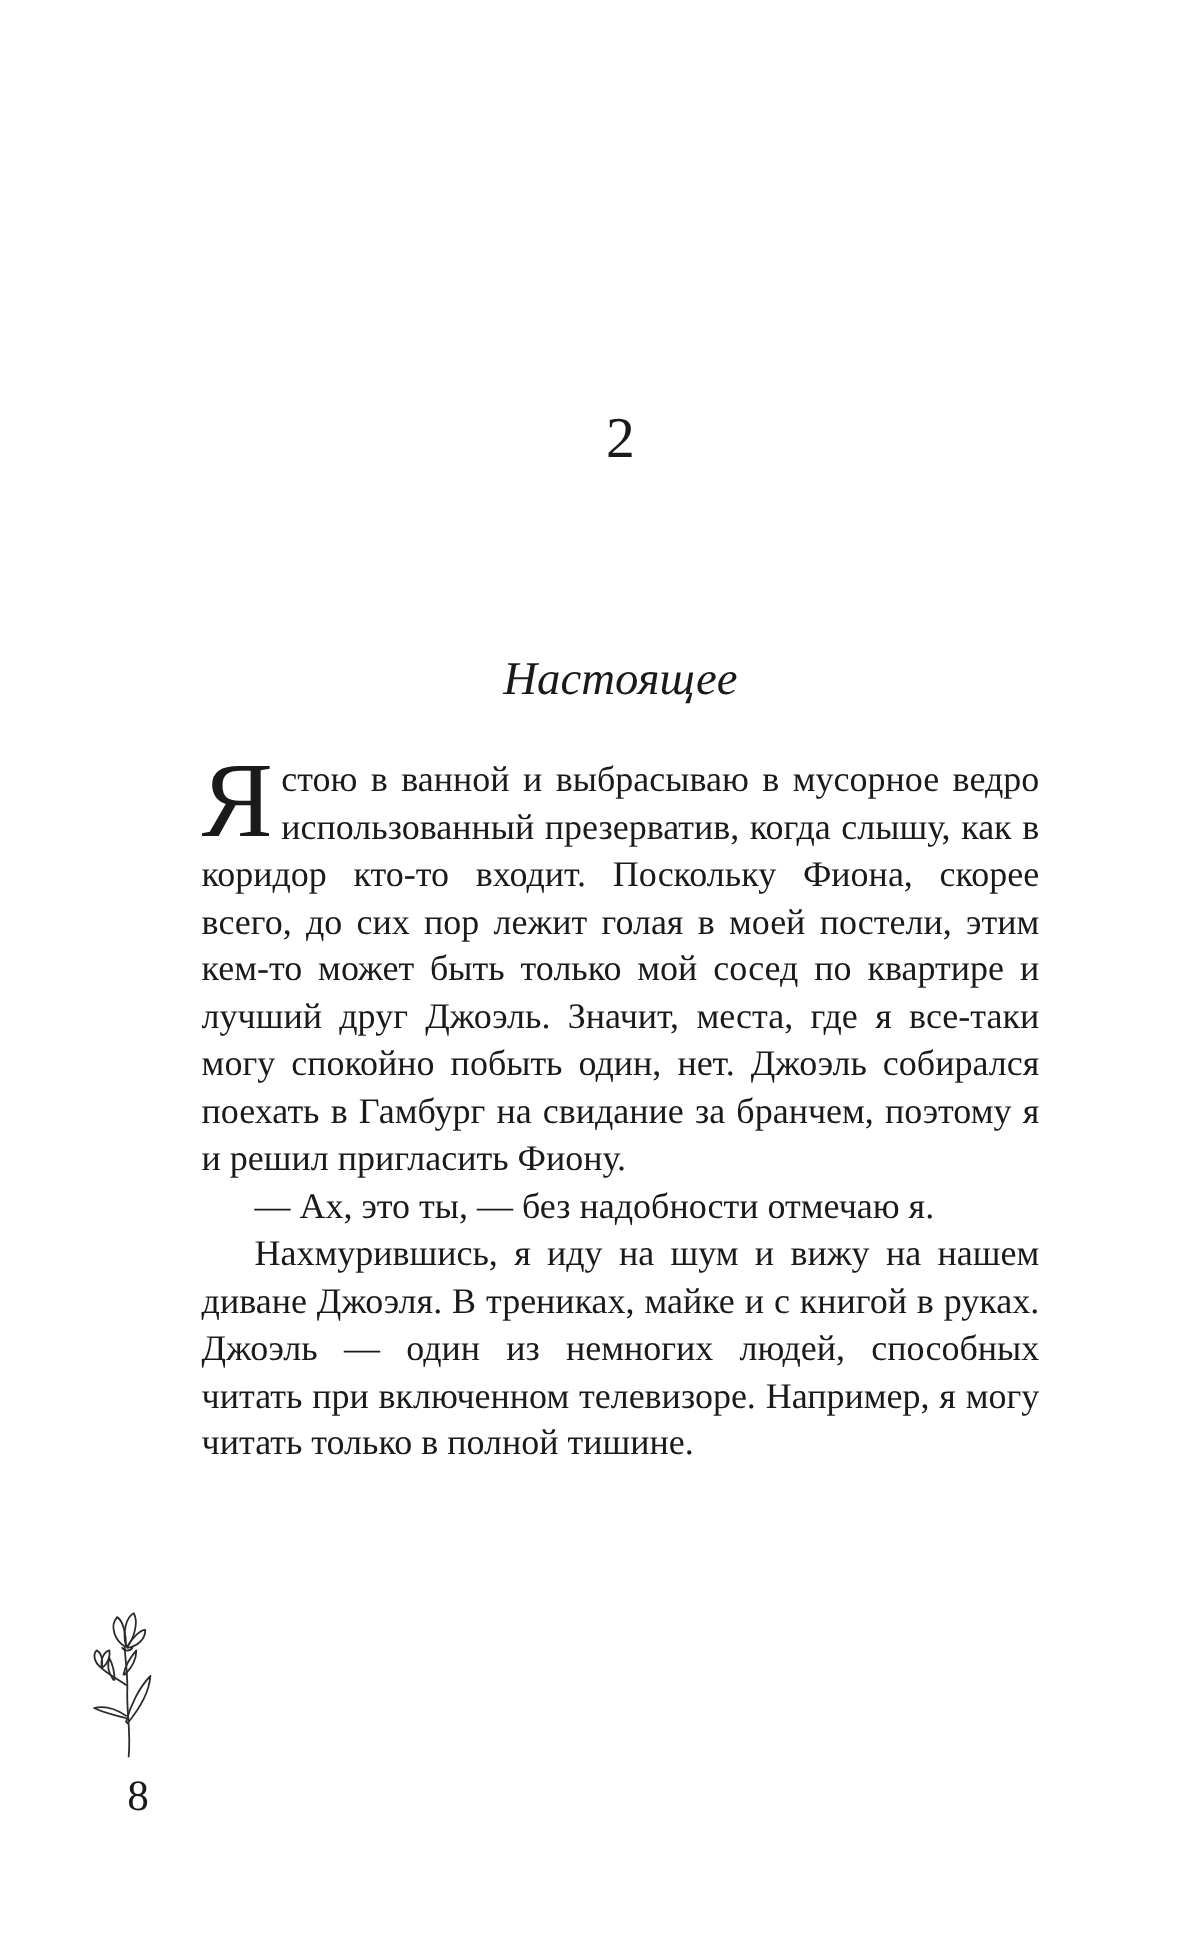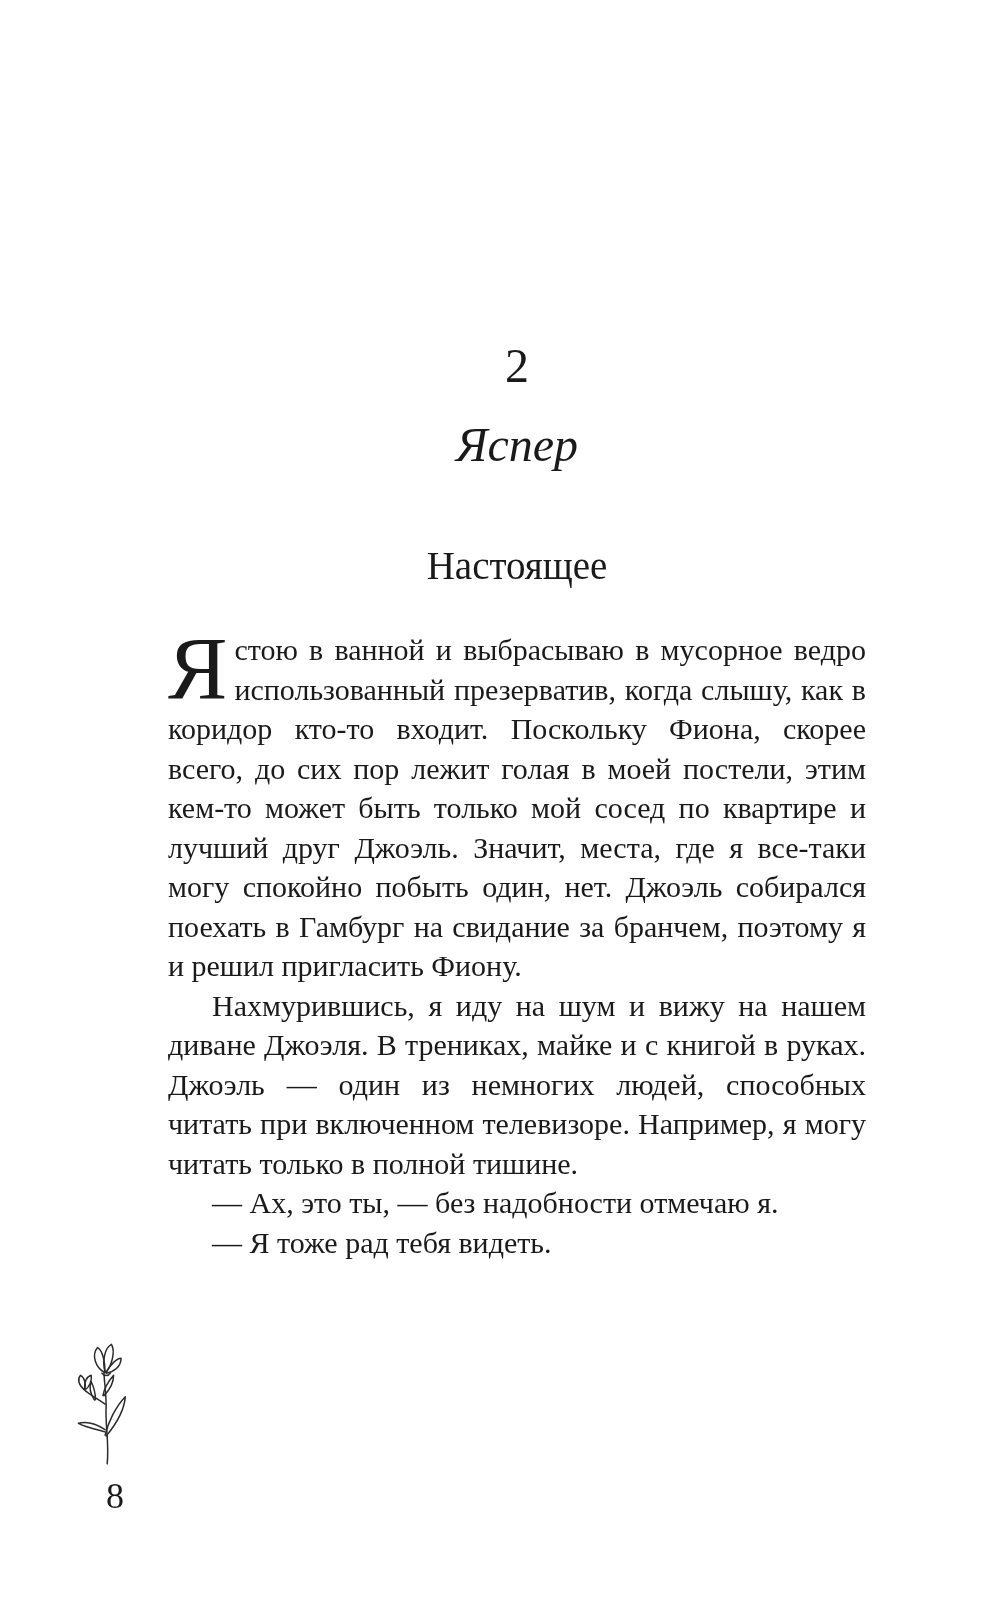--- a/index.html
+++ b/index.html
@@ -30,20 +30,21 @@
   }
   .chapter-title {
     top: 421px;
     font-size: 48px;
     font-style: italic;
     line-height: 1;
   }
   .section-heading {
     top: 546px;
     font-size: 39px;
+    font-style: italic;
     line-height: 1;
   }
   .body-text {
     position: absolute;
     top: 630px;
     left: 168px;
     width: 698px;
     font-size: 30px;
     line-height: 39.5px;
     text-align: justify;
@@ -82,33 +83,31 @@
     line-height: 1;
   }
 </style>
 </head>
 <body>
 
 <div class="page">
 
   <div class="heading-block chapter-number">2</div>
 
-  <div class="heading-block chapter-title">Яспер</div>
 
   <div class="heading-block section-heading">Настоящее</div>
 
   <main class="body-text">
     <p class="para"><span class="dropcap">Я</span><span>стою в ванной и выбрасываю в мусорное ведро использованный презерватив, когда слышу, как в коридор кто-то входит. Поскольку Фиона, скорее всего, до сих пор лежит голая в моей постели, этим кем-то может быть только мой сосед по квартире и лучший друг Джоэль. Значит, места, где я все-таки могу спокойно побыть один, нет. Джоэль собирался поехать в Гамбург на свидание за бранчем, поэтому я и решил пригласить Фиону.</span></p>
 
 
+    <p class="para indented">— Ах, это ты, — без надобности отмечаю я.</p>
+
     <p class="para indented">Нахмурившись, я иду на шум и вижу на нашем диване Джоэля. В трениках, майке и с книгой в руках. Джоэль — один из немногих людей, спо­собных читать при включенном телевизоре. На­пример, я могу читать только в полной тишине.</p>
 
-    <p class="para indented">— Ах, это ты, — без надобности отмечаю я.</p>
-
-    <p class="para indented">— Я тоже рад тебя видеть.</p>
 
 
   </main>
 
   <div class="flower-ornament">
     <svg viewBox="0 0 66 120" xmlns="http://www.w3.org/2000/svg" fill="none" stroke="#2b2b2b" stroke-width="1.4" stroke-linecap="round" stroke-linejoin="round">
 
       <path d="M36,118 C38,98 34,82 35,64 C35,50 33,40 33,32"></path>
 
       <path d="M33,32 C25,27 21,16 27,9 C32,12 34,23 34,32"></path>

